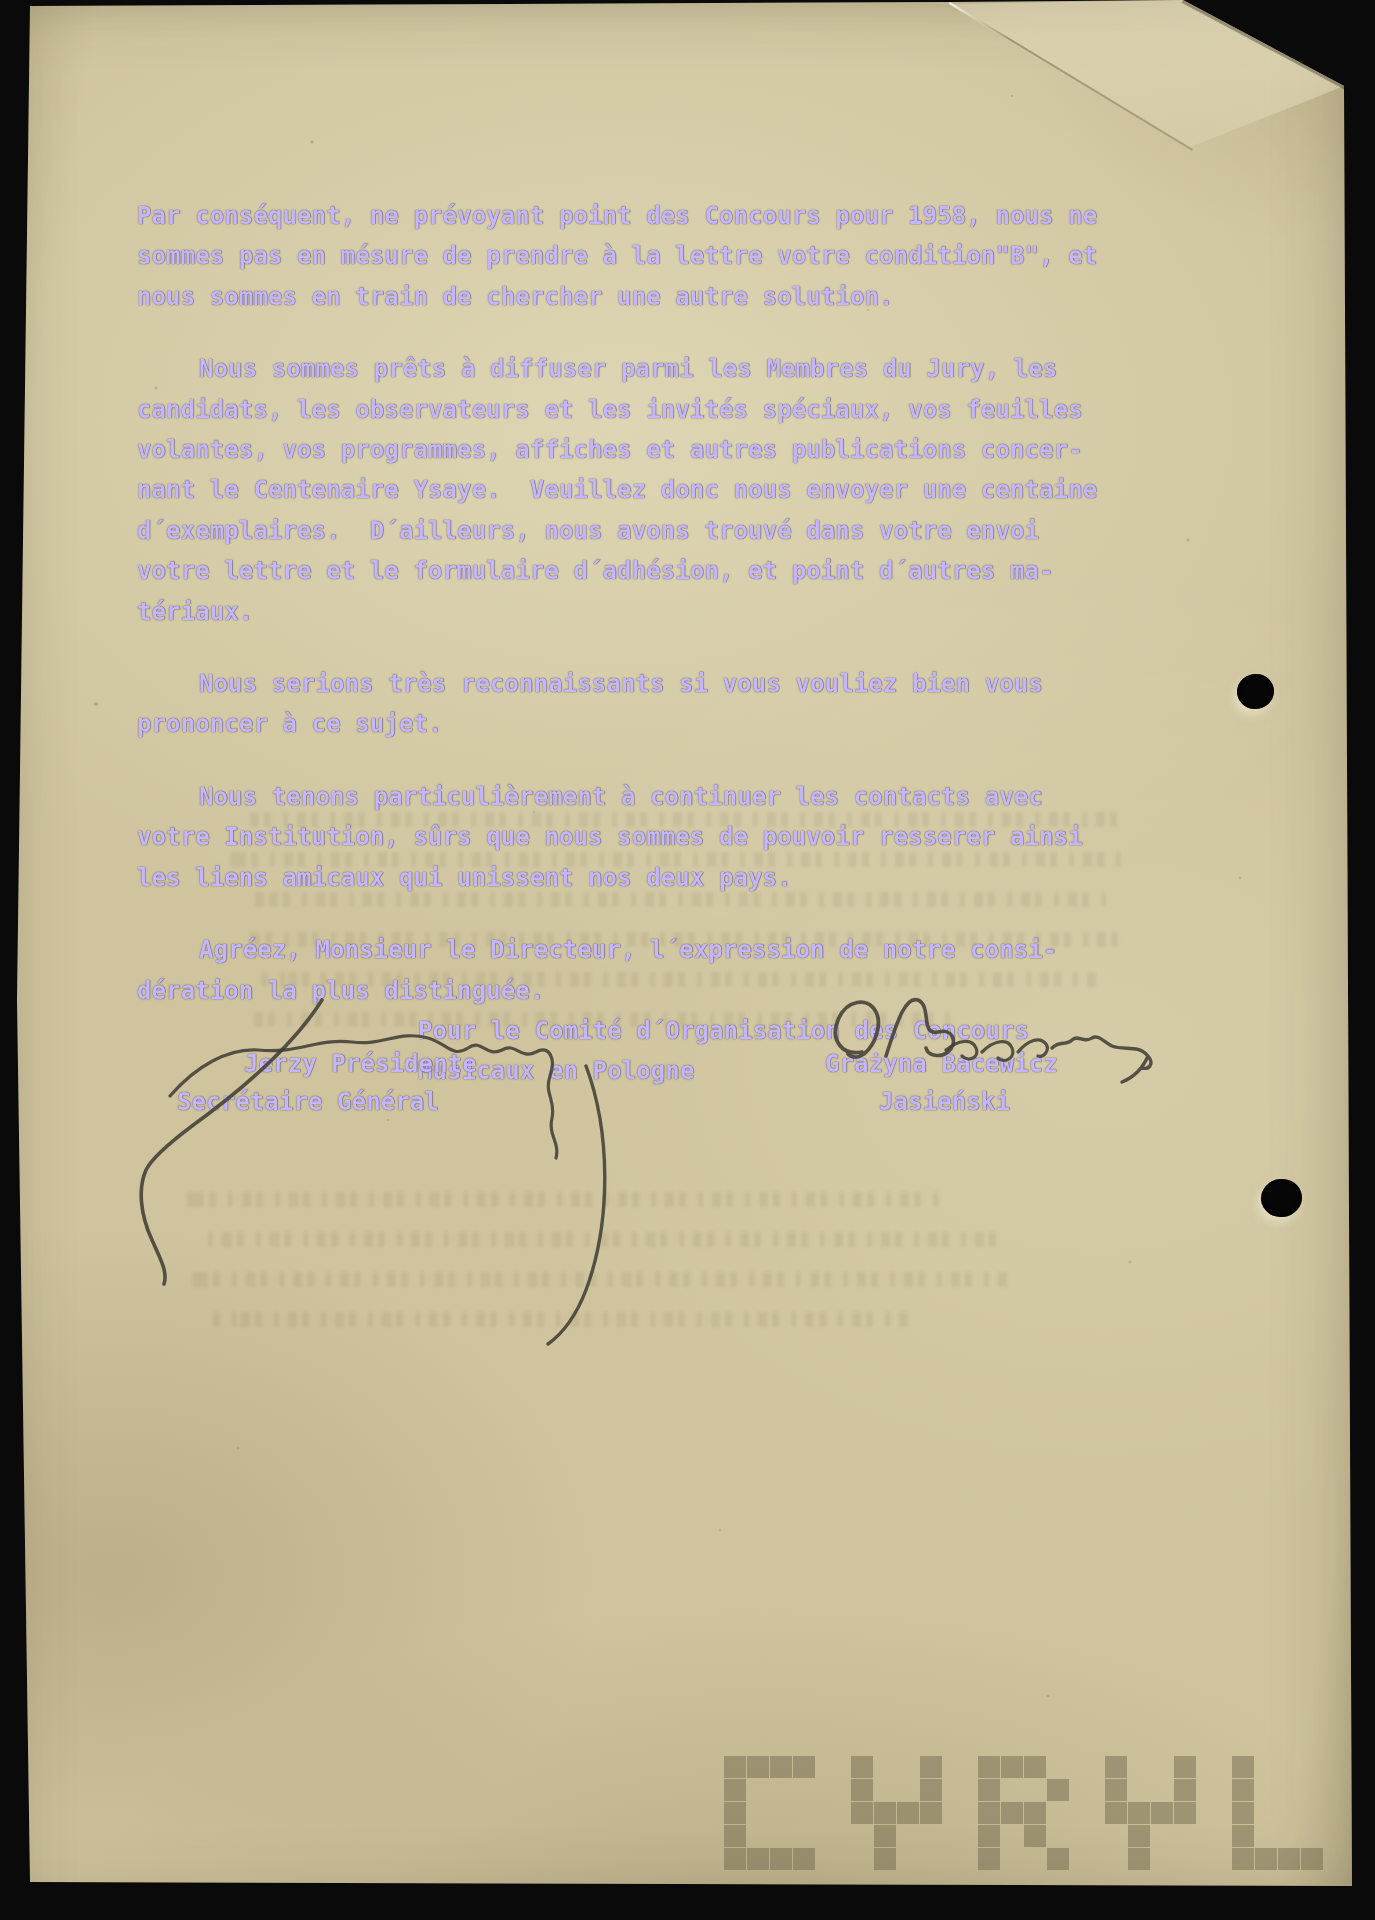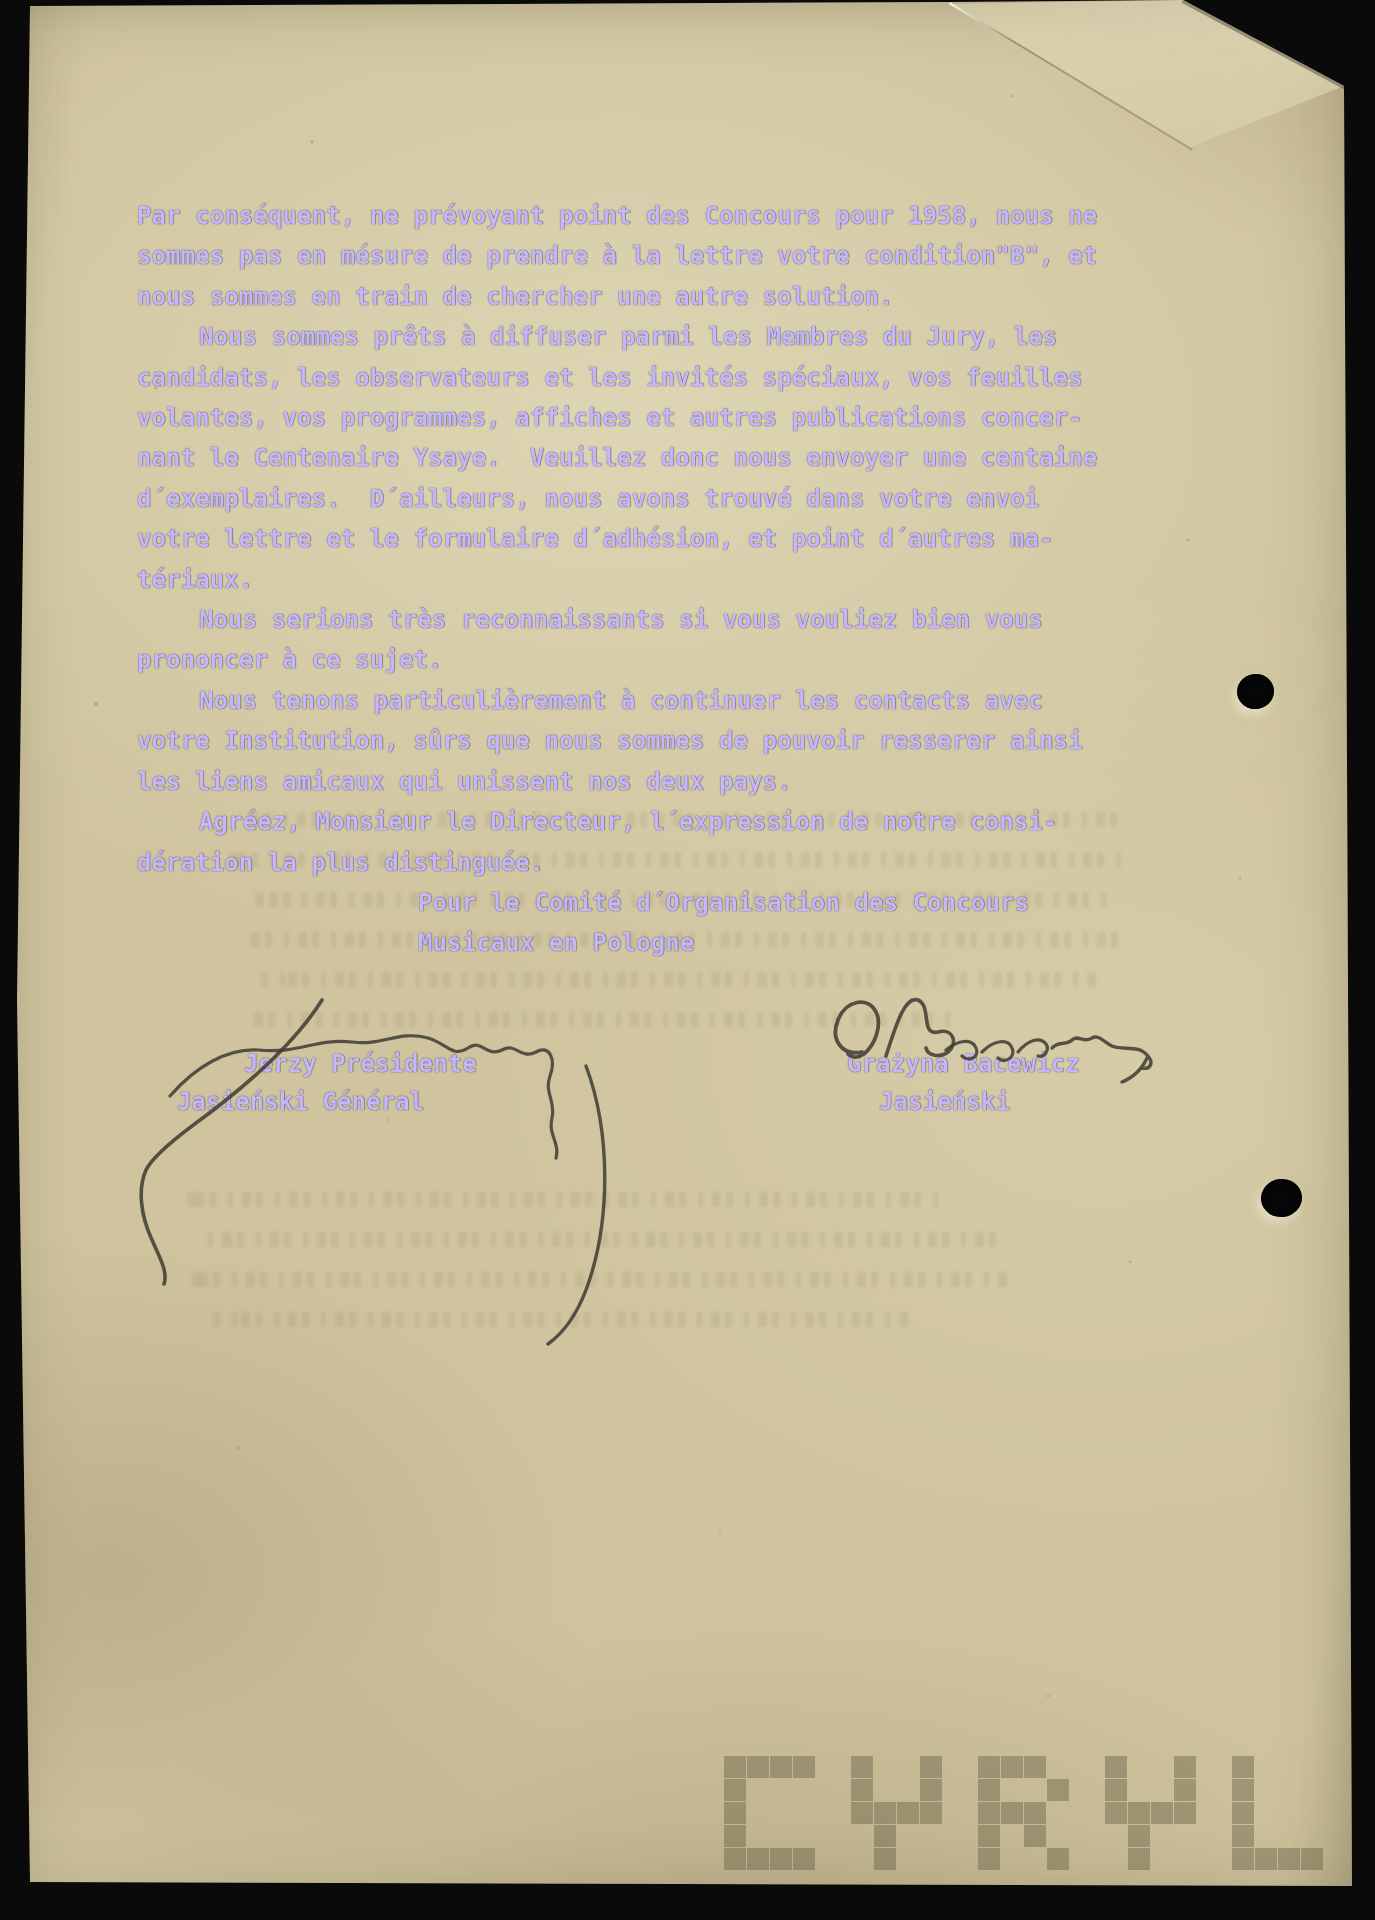--- a/index.html
+++ b/index.html
@@ -64,21 +64,21 @@
           box-shadow:-4px 5px 10px rgba(248,243,222,.5), inset 0 0 5px #000; }
   .hole.h1 { left:1237px; top:674px; width:37px; height:35px; transform:rotate(-10deg); }
   .hole.h2 { left:1261px; top:1179px; width:41px; height:38px; transform:rotate(-6deg); }
   
   .typed {
     color:#c4b5fd; font-weight:bold; font-size:24px; letter-spacing:.1px;
     text-shadow:0 0 1.4px rgba(52,50,43,.9), .6px .4px 0 rgba(52,50,43,.35);
   }
   .body-block { position:absolute; left:137px; top:196px; width:1010px; line-height:40.4px; white-space:pre; }
   .line { min-height:40.4px; }
-  .line.indent { padding-left:62px; }
+  .line.indent { padding-left:62px;margin-top:32px; }
   .line.committee { padding-left:281px; }
   .sig-name  { position:absolute; white-space:pre; }
   .enclosure { position:absolute; left:166px; top:1360px; line-height:34px; white-space:pre; }
   .enclosure .line { min-height:34px; }
   .enclosure .enc-indent { padding-left:168px; }
   
   .ghost { position:absolute; height:15px; opacity:.11; filter:blur(1.6px); pointer-events:none;
     background:repeating-linear-gradient(90deg,#6e6446 0 9px, transparent 9px 14px, #6e6446 14px 21px,
       transparent 21px 33px, #6e6446 33px 38px, transparent 38px 47px); }
   
@@ -105,22 +105,22 @@
   <div class="ghost" style="left:260px; top:972px; width:840px; background-position:28px 0;"></div>
   <div class="ghost" style="left:250px; top:1012px; width:700px; background-position:4px 0;"></div>
   <div class="ghost" style="left:180px; top:1192px; width:760px; background-position:15px 0;"></div>
   <div class="ghost" style="left:200px; top:1232px; width:800px; background-position:23px 0;"></div>
   <div class="ghost" style="left:190px; top:1272px; width:820px; background-position:9px 0;"></div>
   <div class="ghost" style="left:210px; top:1312px; width:700px; background-position:31px 0;"></div>
 
   <div class="body-block typed"><div class="line">Par conséquent, ne prévoyant point des Concours pour 1958, nous ne</div><div class="line">sommes pas en mésure de prendre à la lettre votre condition"B", et</div><div class="line">nous sommes en train de chercher une autre solution.</div><div class="line indent">Nous sommes prêts à diffuser parmi les Membres du Jury, les</div><div class="line">candidats, les observateurs et les invités spéciaux, vos feuilles</div><div class="line">volantes, vos programmes, affiches et autres publications concer-</div><div class="line">nant le Centenaire Ysaye.  Veuillez donc nous envoyer une centaine</div><div class="line">d´exemplaires.  D´ailleurs, nous avons trouvé dans votre envoi</div><div class="line">votre lettre et le formulaire d´adhésion, et point d´autres ma-</div><div class="line">tériaux.</div><div class="line indent">Nous serions très reconnaissants si vous vouliez bien vous</div><div class="line">prononcer à ce sujet.</div><div class="line indent">Nous tenons particulièrement à continuer les contacts avec</div><div class="line">votre Institution, sûrs que nous sommes de pouvoir resserer ainsi</div><div class="line">les liens amicaux qui unissent nos deux pays.</div><div class="line indent">Agréez, Monsieur le Directeur, l´expression de notre consi-</div><div class="line">dération la plus distinguée.</div><div class="line committee">Pour le Comité d´Organisation des Concours</div><div class="line committee">Musicaux en Pologne</div></div>
 
   <div class="sig-name typed" style="left:244px; top:1050px;">Jerzy Présidente</div>
-  <div class="sig-name typed" style="left:177px; top:1088px;">Jasieński Général</div>
-  <div class="sig-name typed" style="left:847px; top:1050px;">Grażyna Bacewicz</div>
+  <div class="sig-name typed" style="left:177px; top:1088px;">Secrétaire Général</div>
+  <div class="sig-name typed" style="left:825px; top:1050px;">Grażyna Bacewicz</div>
   <div class="sig-name typed" style="left:879px; top:1088px;">Jasieński</div>
 
   <div class="enclosure typed"></div>
 
   <svg class="sig-svg" width="1375" height="1920" viewBox="0 0 1375 1920">
     <g>
       <path stroke-width="3.6" d="M322 1000 C 292 1048, 236 1094, 192 1126 C 168 1144, 152 1158, 146 1170 C 138 1188, 140 1214, 152 1240 C 160 1258, 168 1272, 164 1284"></path>
       <path stroke-width="3.2" d="M170 1096 C 196 1066, 228 1048, 258 1050 C 300 1054, 316 1038, 352 1042 C 384 1046, 398 1030, 428 1038 C 448 1044, 452 1058, 468 1048 C 482 1038, 486 1058, 502 1050 C 516 1042, 520 1060, 536 1052 C 550 1044, 556 1060, 550 1076 C 544 1094, 556 1100, 552 1118 C 548 1136, 560 1142, 556 1158"></path>
       <path stroke-width="3.4" d="M586 1066 C 610 1130, 612 1220, 586 1290 C 576 1316, 562 1334, 548 1344"></path>
     </g>

